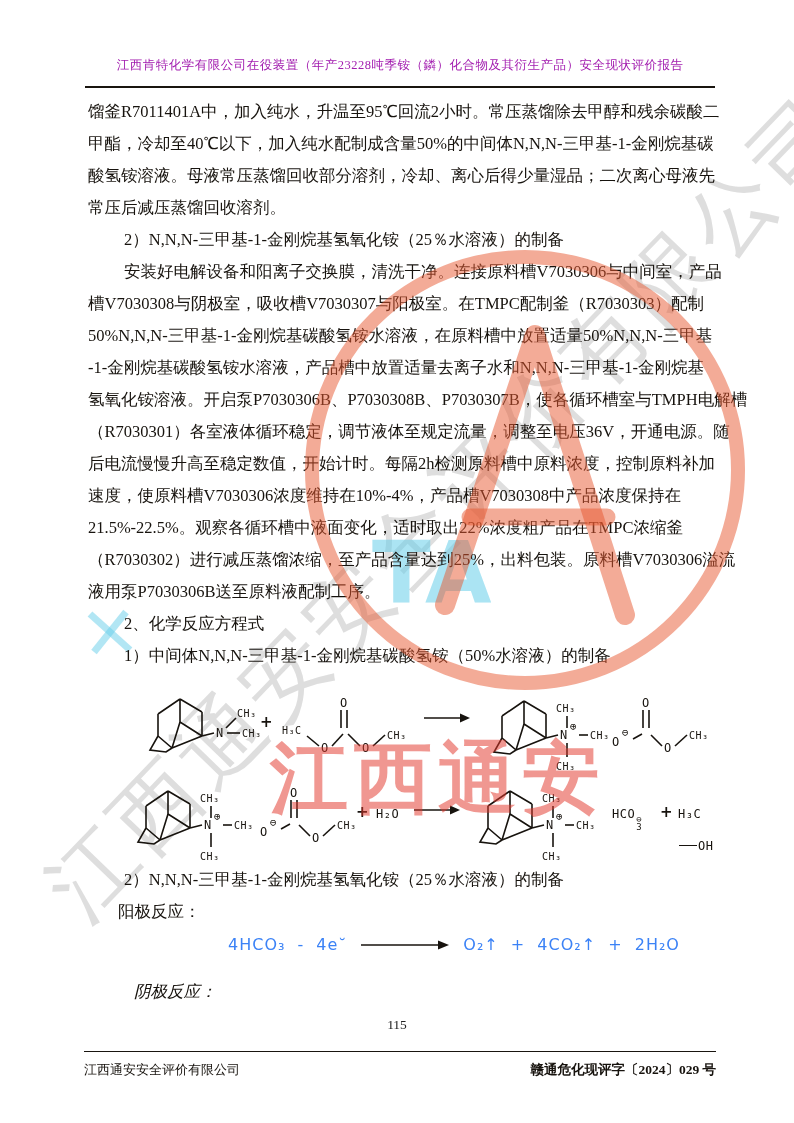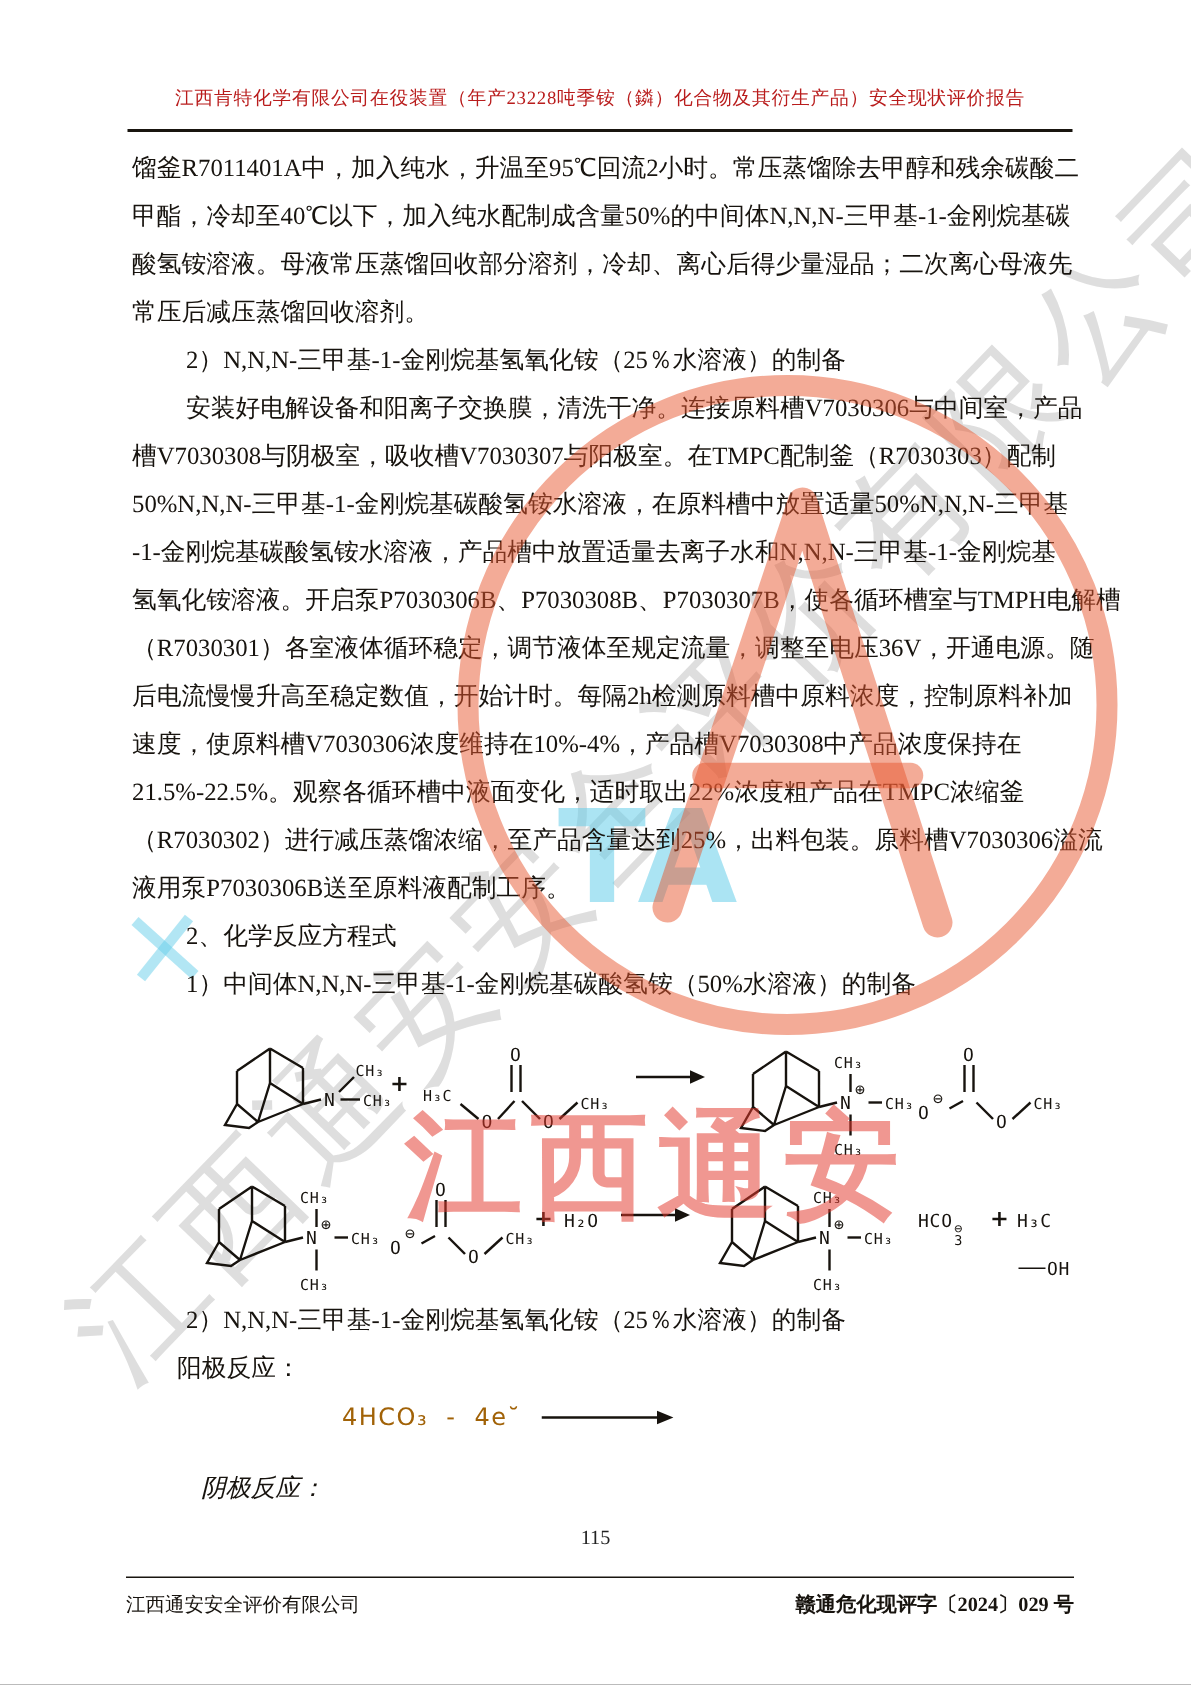--- a/index.html
+++ b/index.html
@@ -1,20 +1,20 @@
 <!DOCTYPE html>
 <html><head>
 <meta charset="utf-8">
 <style>
   html,body{margin:0;padding:0;background:#888;}
   .page{position:relative;width:794px;height:1123px;margin:0 auto;background:#ffffff;
         overflow:hidden;font-family:"Liberation Serif",serif;color:#141414;}
   
   .hdr{position:absolute;top:57px;left:85px;right:79px;text-align:center;
-       font-size:12.5px;letter-spacing:.5px;color:#b91c1c;white-space:nowrap;}
+       font-size:12.5px;letter-spacing:.5px;color:#a21caf;white-space:nowrap;}
   .hdr-rule{position:absolute;top:86px;left:85px;right:79px;border-top:2px solid #19150f;}
   
   .bodytxt{position:absolute;top:96px;left:88px;width:626px;font-size:16.5px;
            line-height:32px;color:#17130e;}
   .bline{height:32px;white-space:nowrap;}
   .ind{padding-left:36px;}
   .anode-label{padding-left:30px;height:32px;}
   .cathode-label{padding-left:46px;height:32px;margin-top:14px;font-style:italic;}
   
   .equations{position:relative;height:192px;}
@@ -24,21 +24,21 @@
   .chem .chg{font-size:11px;letter-spacing:0;}
   .chem line,.chem path{stroke:#17130e;stroke-width:1.6;fill:none;}
   .chem polygon{fill:#17130e;stroke:none;}
   .plus{font-family:"DejaVu Sans",sans-serif;font-size:15px;font-weight:bold;}
   .smallform{font-family:"DejaVu Sans Mono",monospace;font-size:12px;letter-spacing:.5px;}
   .stack{display:inline-flex;flex-direction:column;align-items:flex-start;vertical-align:-4px;
          font-size:9px;line-height:8px;margin-left:1px;}
   .bondline{display:inline-block;width:18px;border-top:1.6px solid #17130e;vertical-align:4px;margin:0 1px;}
   
   .anode-formula{display:flex;align-items:center;gap:14px;padding-left:140px;height:34px;
-                 font-family:"DejaVu Sans",sans-serif;font-size:16px;color:#a16207;}
+                 font-family:"DejaVu Sans",sans-serif;font-size:16px;color:#3b82f6;}
   .anode-formula .seg{letter-spacing:1px;word-spacing:6px;white-space:nowrap;}
   
   .pagenum{position:absolute;bottom:90px;left:0;width:100%;text-align:center;font-size:13.5px;color:#222;font-family:Liberation Serif, serif;}
   .footer{position:absolute;bottom:44px;left:84px;right:78px;border-top:1.8px solid #19150f;
           padding-top:9px;display:flex;justify-content:space-between;align-items:baseline;}
   .f-left{font-size:13px;color:#17130e;}
   .f-right{font-size:13.5px;font-weight:bold;color:#17130e;}
   
   .wm{position:absolute;pointer-events:none;}
   .wm-diag{left:95px;top:845px;height:90px;line-height:90px;font-size:86px;
@@ -210,20 +210,21 @@
 
     <div class="bline ind">2）N,N,N-三甲基-1-金刚烷基氢氧化铵（25％水溶液）的制备</div>
     <div class="bline anode-label">阳极反应：</div>
 
     <div class="anode-formula">
       <span class="seg">4HCO₃ - 4e˘</span>
       <svg class="chem" width="88" height="12" viewBox="0 0 88 12">
         <line x1="0" y1="6" x2="78" y2="6"></line>
           <polygon points="77,1.5 88,6 77,10.5"></polygon>
       </svg>
+      <span class="seg">O₂↑ + 4CO₂↑ + 2H₂O</span>
     </div>
 
     <div class="bline cathode-label">阴极反应：</div>
   </div>
 
   <svg class="wm wm-stamp" width="460" height="460" viewBox="0 0 460 460">
     <circle cx="230" cy="230" r="213" fill="none" stroke="rgba(232,88,48,.5)" stroke-width="14"></circle>
     <path d="M150 365 L240 95 L330 375" fill="none" stroke="rgba(232,88,48,.5)" stroke-width="20" stroke-linecap="round" stroke-linejoin="round"></path>
     <line x1="175" y1="277" x2="312" y2="277" stroke="rgba(232,88,48,.5)" stroke-width="17" stroke-linecap="round"></line>
   </svg>

